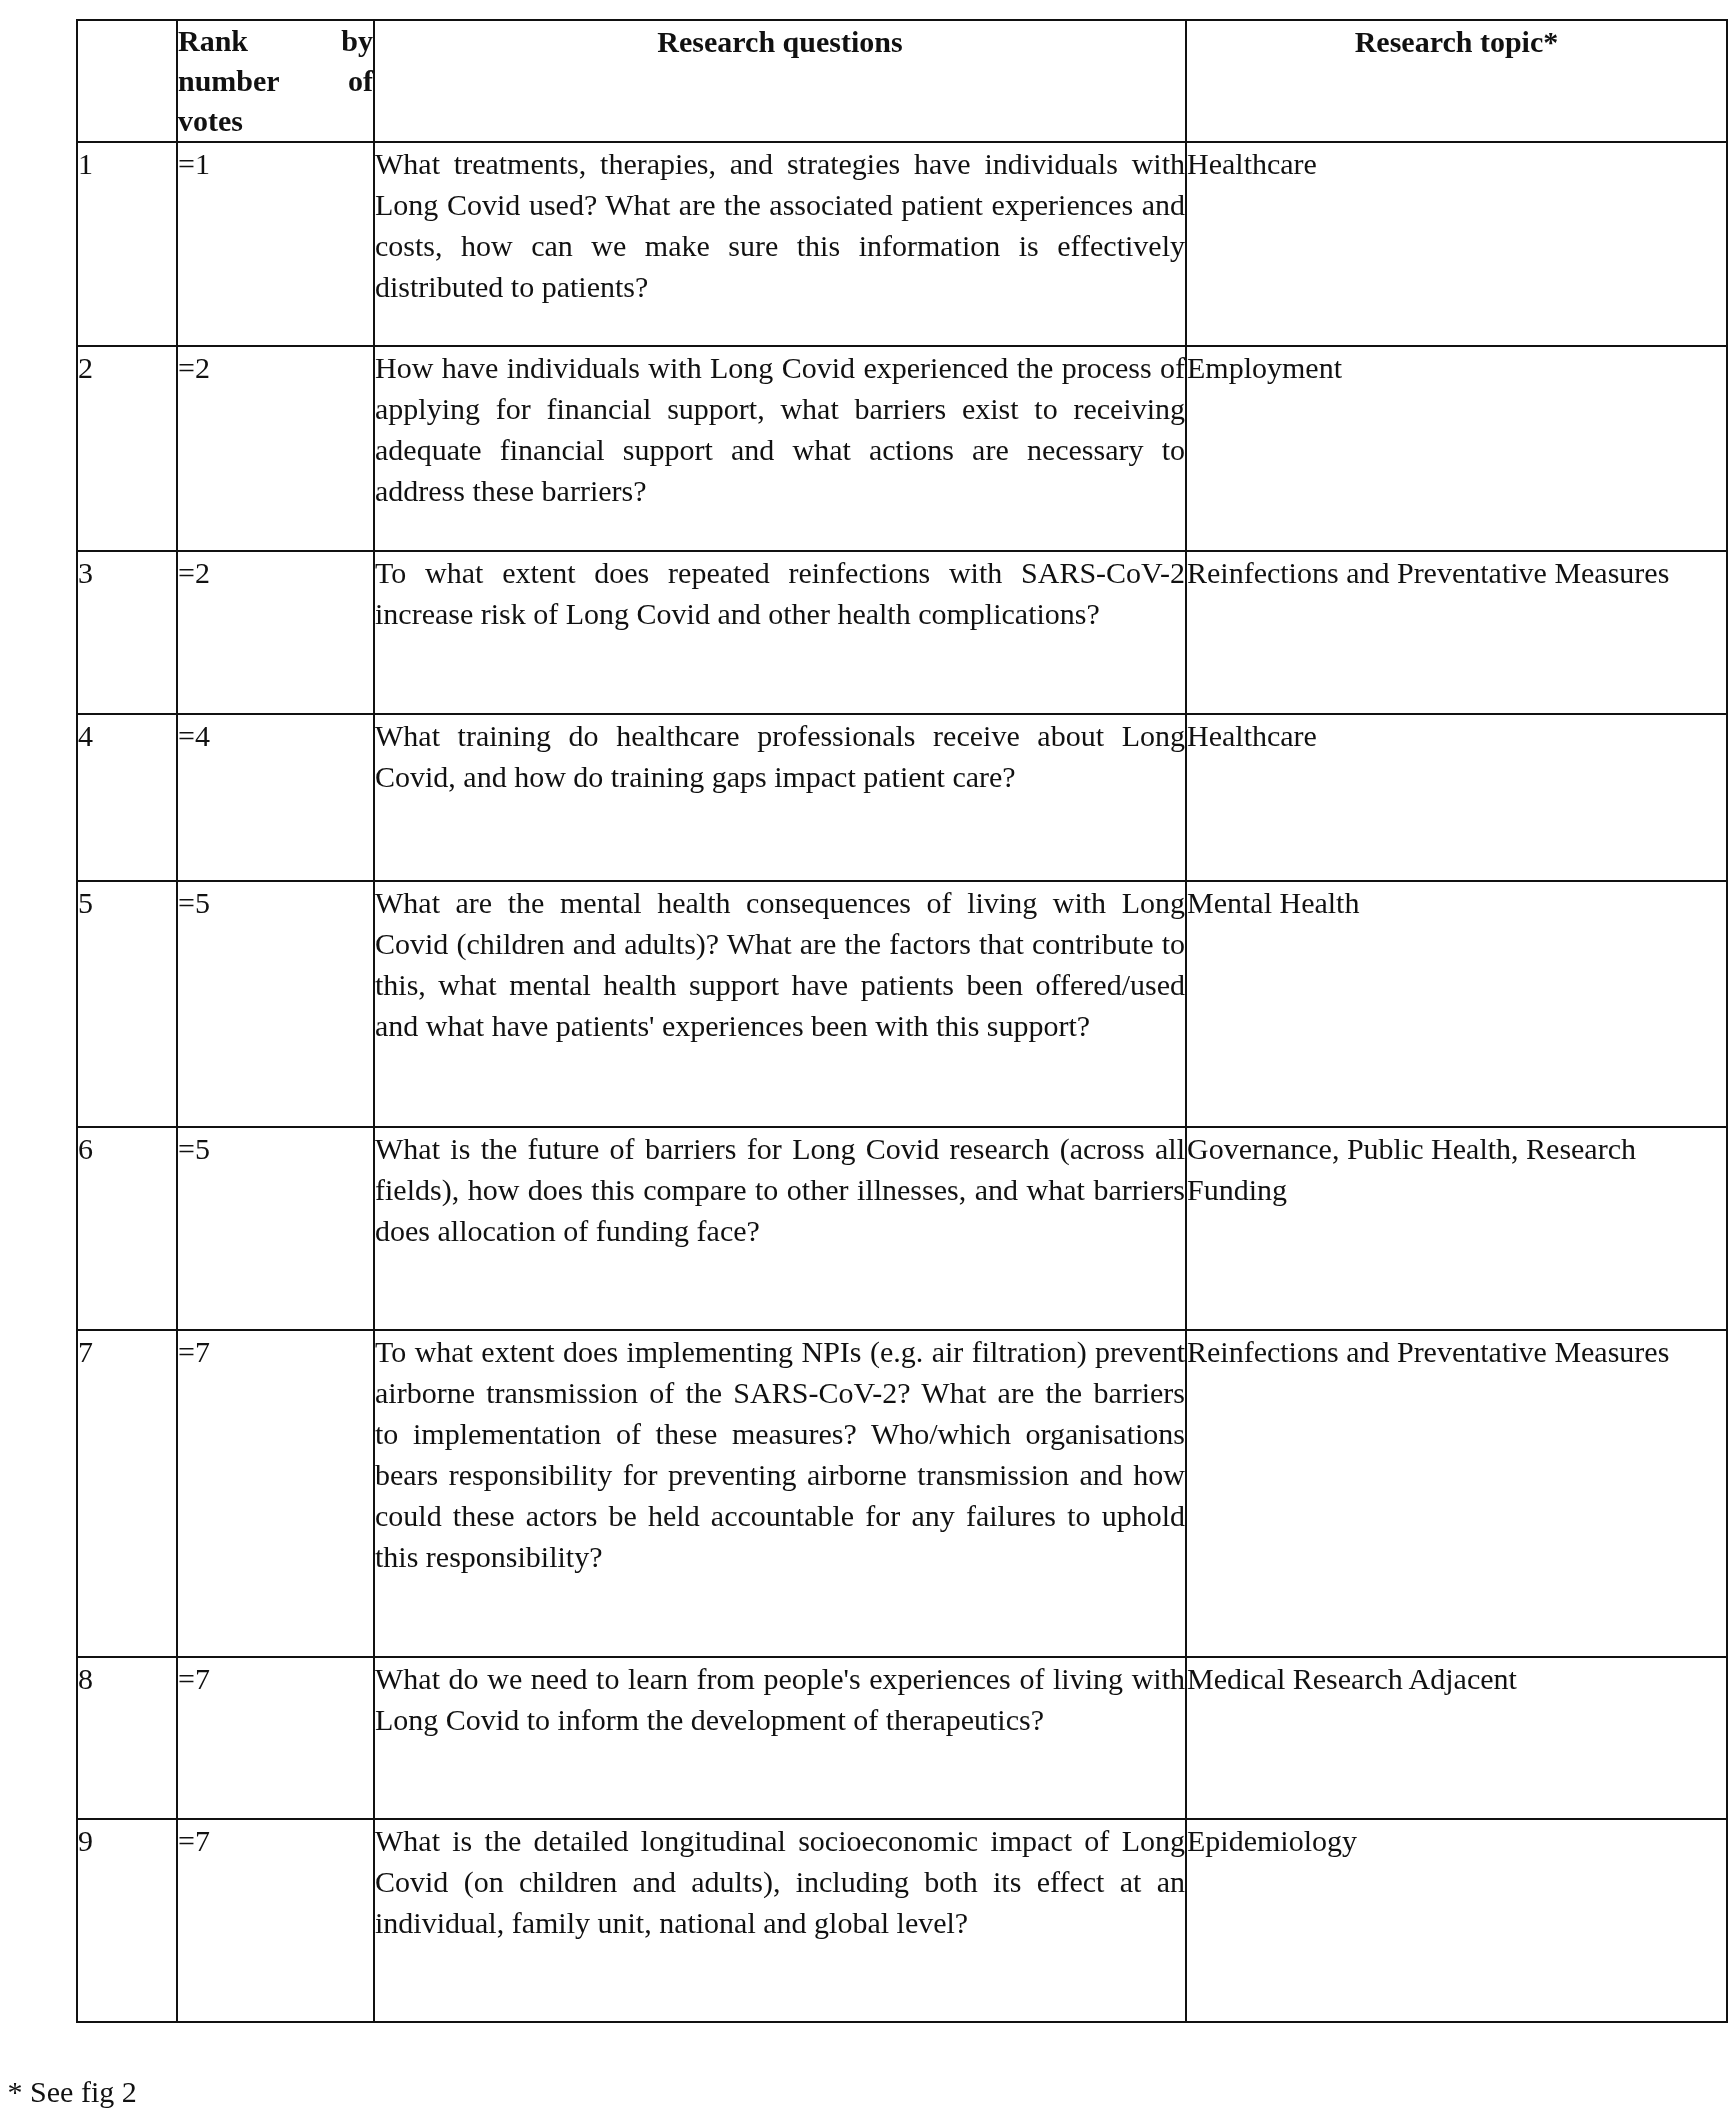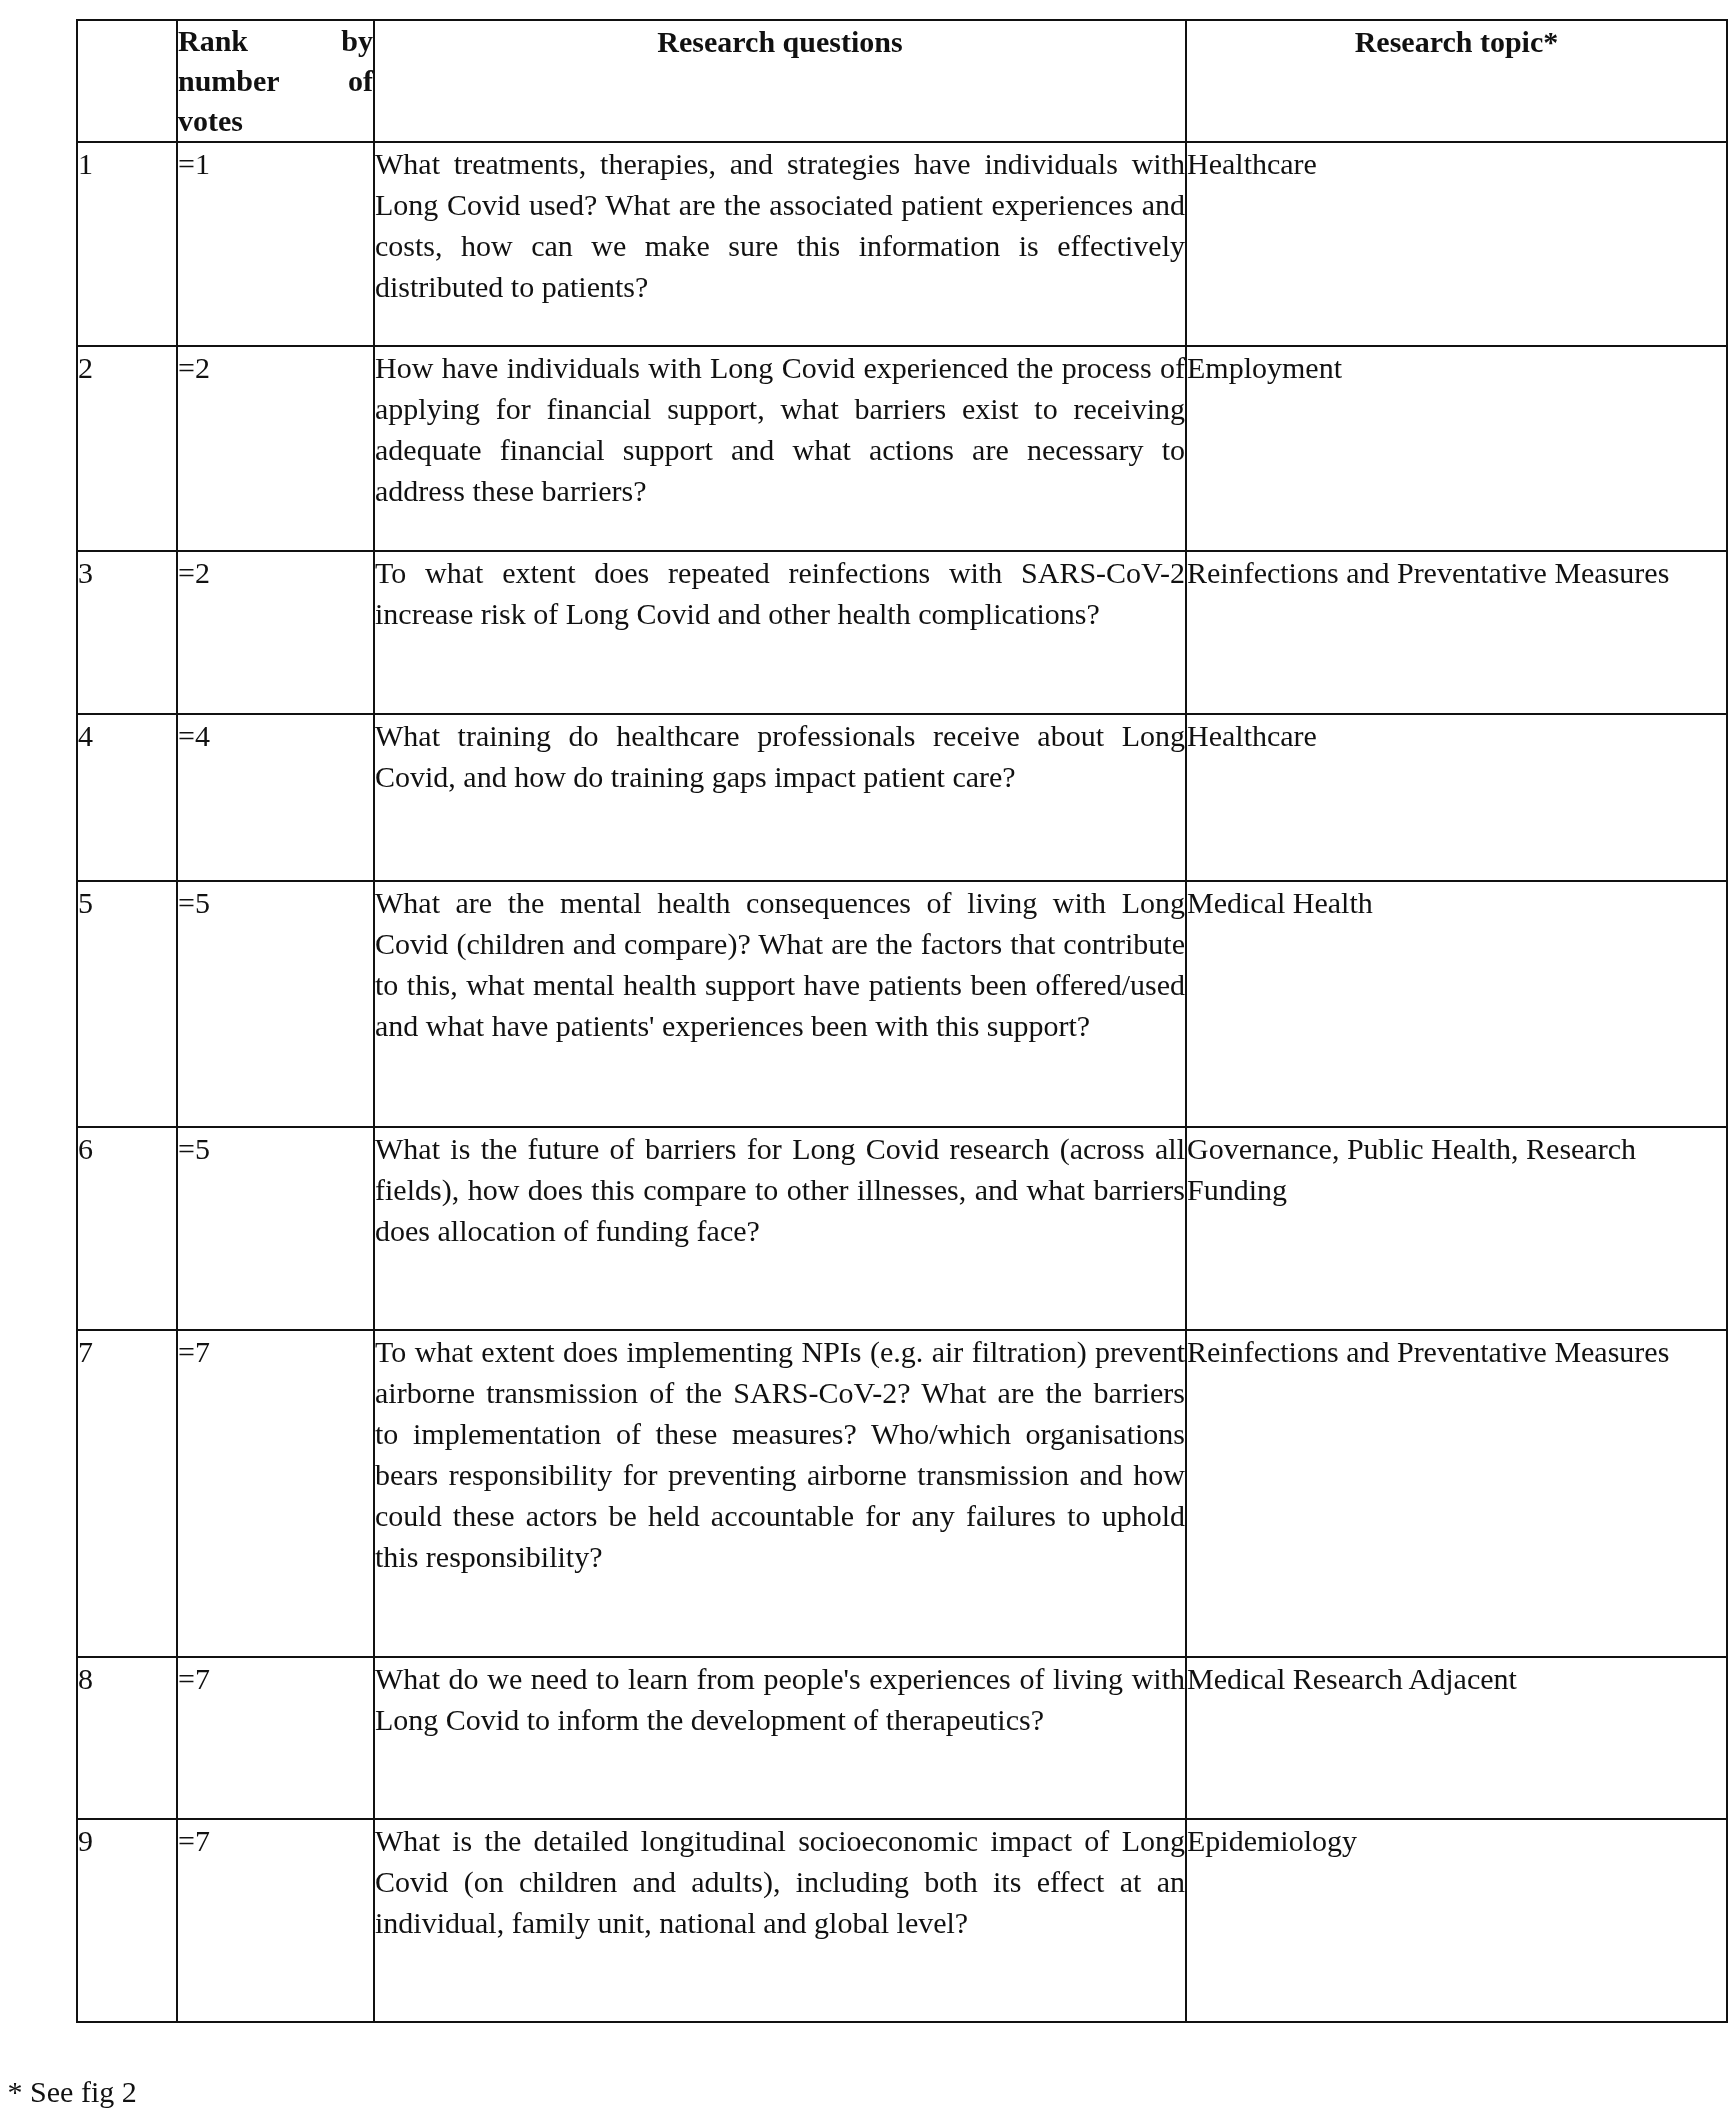--- a/index.html
+++ b/index.html
@@ -83,22 +83,22 @@
     </tr>
     <tr style="height:167px">
       <td class="num">4</td>
       <td class="rank">=4</td>
       <td class="q">What training do healthcare professionals receive about Long Covid, and how do training gaps impact patient care?</td>
       <td class="t">Healthcare</td>
     </tr>
     <tr style="height:246px">
       <td class="num">5</td>
       <td class="rank">=5</td>
-      <td class="q">What are the mental health consequences of living with Long Covid (children and compare)? What are the factors that contribute to this, what mental health support have patients been offered/used and what have patients' experiences been with this support?</td>
-      <td class="t">Medical Health</td>
+      <td class="q">What are the mental health consequences of living with Long Covid (children and adults)? What are the factors that contribute to this, what mental health support have patients been offered/used and what have patients' experiences been with this support?</td>
+      <td class="t">Mental Health</td>
     </tr>
     <tr style="height:203px">
       <td class="num">6</td>
       <td class="rank">=5</td>
       <td class="q">What is the future of barriers for Long Covid research (across all fields), how does this compare to other illnesses, and what barriers does allocation of funding face?</td>
       <td class="t">Governance, Public Health, Research Funding</td>
     </tr>
     <tr style="height:327px">
       <td class="num">7</td>
       <td class="rank">=7</td>

